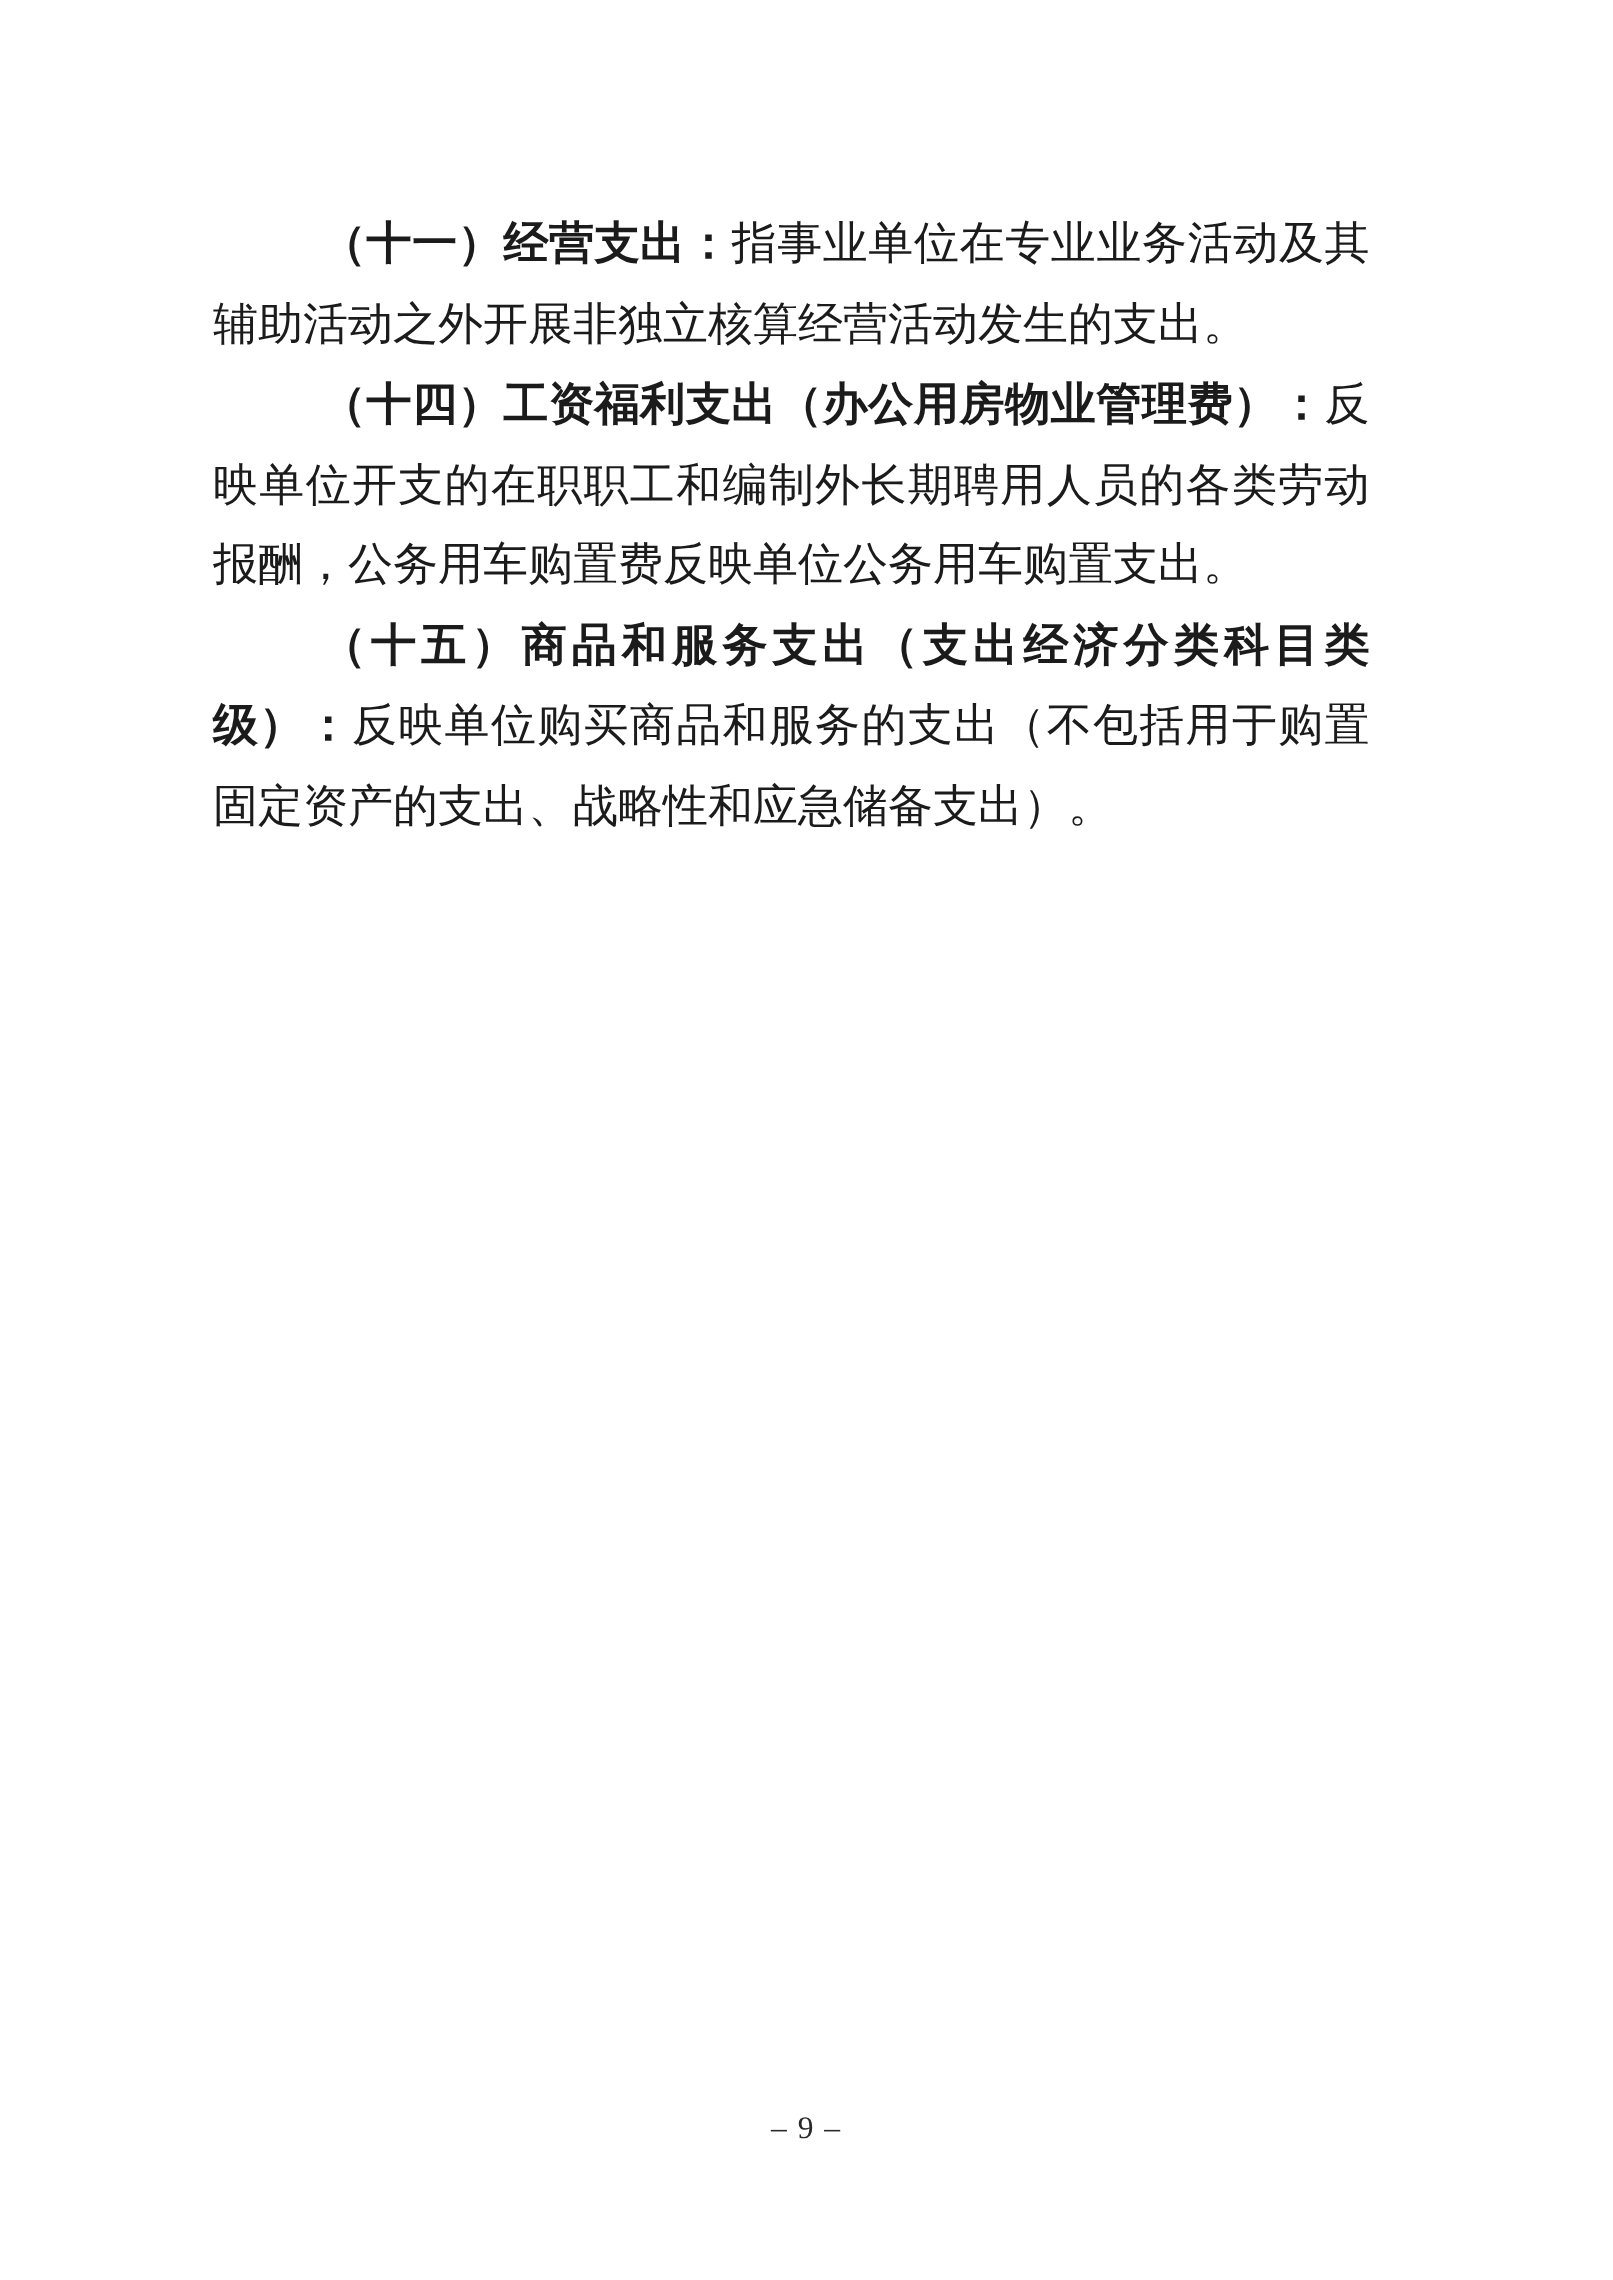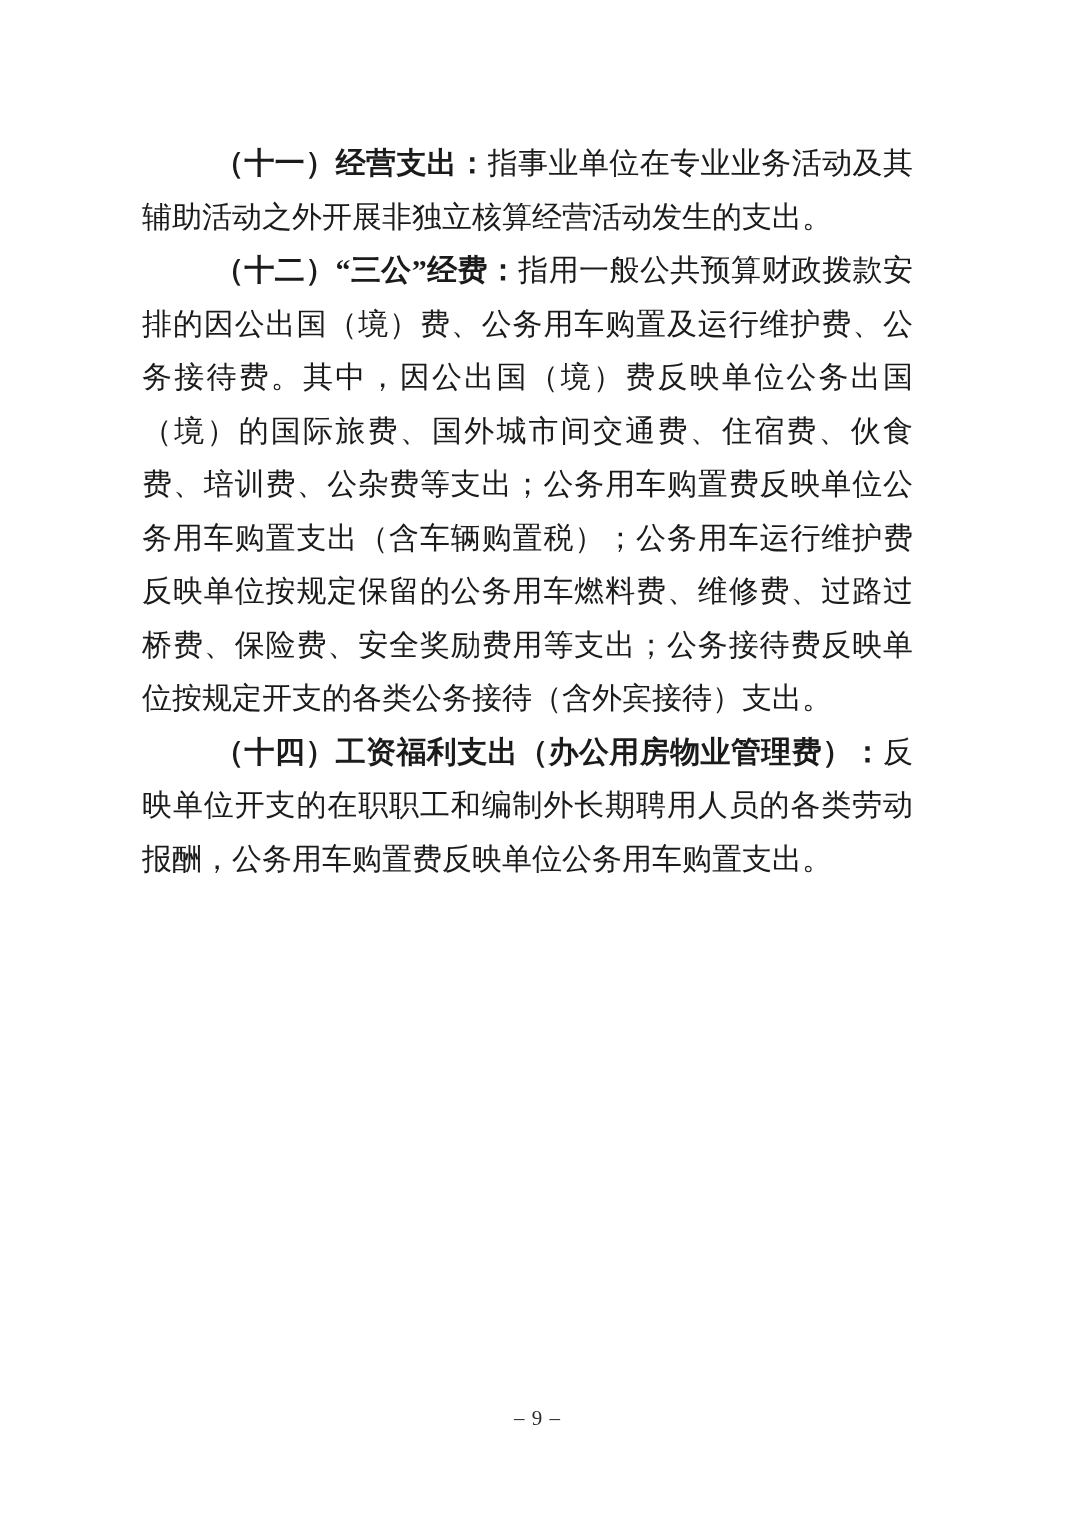--- a/index.html
+++ b/index.html
@@ -46,23 +46,23 @@
 </style>
 </head>
 <body>
 
 <div class="page">
 
   <div class="content">
 
     <p class="para"><span class="lead">（十一）经营支出：</span><span class="body-text">指事业单位在专业业务活动及其辅助活动之外开展非独立核算经营活动发生的支出。</span></p>
 
-    <p class="para"><span class="lead">（十二）“三公”经费：</span><span class="body-text">指用一般公共预算财政拨款安排的因公出国（境）费、公务用车购置及运行维护费、公务接待费。其中，因公出国（境）费反映单位公务出国（境）的国际旅费、国外城市间交通费、住宿费、伙食费、培训费、公杂费等支出；公务用车购置费反映单位公务用车购置支出（含车辆购置税）；公务用车运行维护费反映单位按规定保留的公务用车燃料费、维修费、过路过桥费、保险费、安全奖励费用等支出；公务接待费反映单位按规定开支的各类公务接待（含外宾接待）支出。</span></p>
 
 
     <p class="para"><span class="lead">（十四）工资福利支出（办公用房物业管理费）：</span><span class="body-text">反映单位开支的在职职工和编制外长期聘用人员的各类劳动报酬，公务用车购置费反映单位公务用车购置支出。</span></p>
 
+    <p class="para"><span class="lead">（十五）商品和服务支出（支出经济分类科目类级）：</span><span class="body-text">反映单位购买商品和服务的支出（不包括用于购置固定资产的支出、战略性和应急储备支出）。</span></p>
 
   </div>
 
   <div class="footer">– 9 –</div>
 
 </div>
 
 </body></html>

